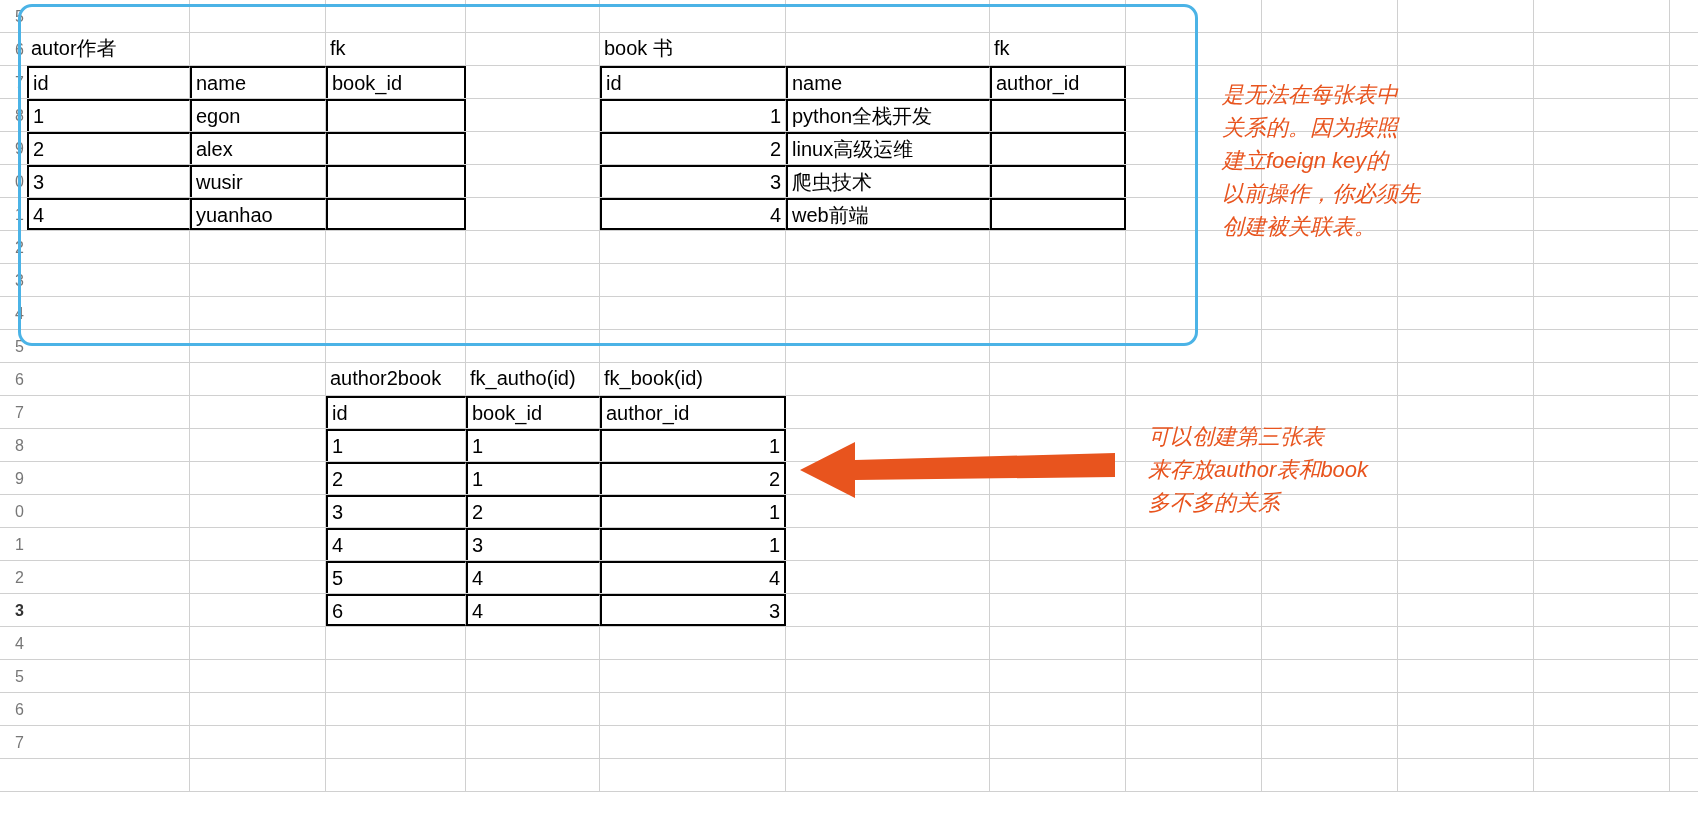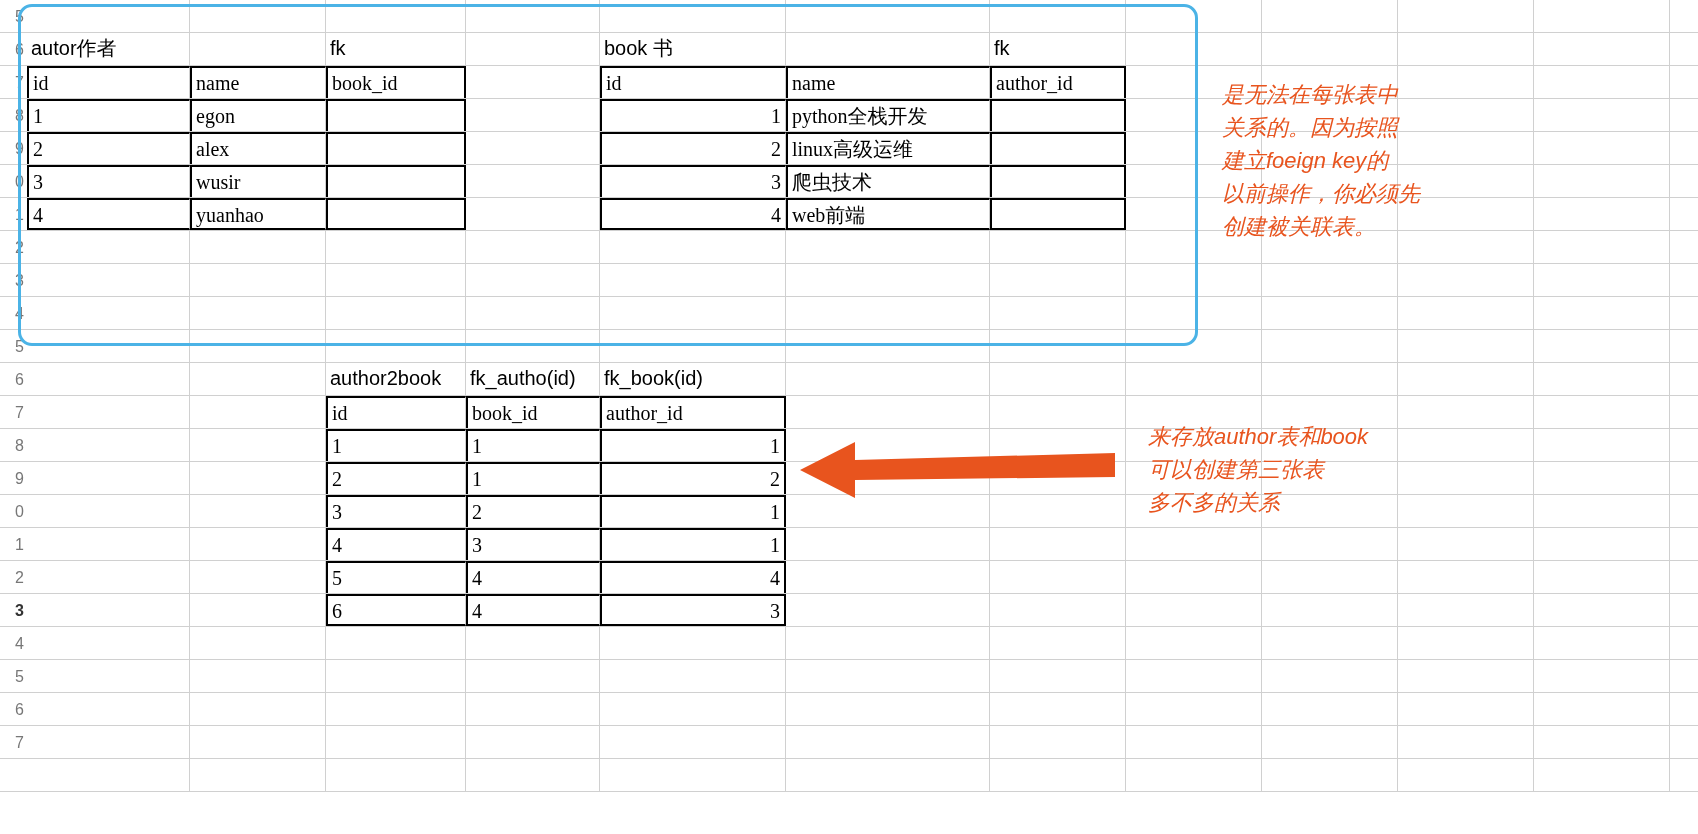--- a/index.html
+++ b/index.html
@@ -32,21 +32,21 @@
     line-height: 33px;
   }
   .cell {
     flex-shrink: 0;
     border-right: 1px solid #d0d0d0;
     line-height: 31px;
     padding: 0 4px;
     white-space: nowrap;
     overflow: hidden;
   }
-  .bt { border-top: 2px solid #000; font-family: Liberation Serif, serif; }
+  .bt { border-top: 2px solid #000; }
   .bb { border-bottom: 2px solid #000; }
   .bl { border-left: 2px solid #000; }
   .br { border-right: 2px solid #000; }
   .num { text-align: right; }
   .highlight-box {
     position: absolute;
     border: 3px solid #4bb3e6;
     border-radius: 14px;
     pointer-events: none;
   }
@@ -464,20 +464,20 @@
 
 <div class="anno" style="left:1222px; top:78px;">
   <div>是无法在每张表中</div>
   <div>关系的。因为按照</div>
   <div>建立foeign key的</div>
   <div>以前操作，你必须先</div>
   <div>创建被关联表。</div>
 </div>
 
 <div class="anno" style="left:1148px; top:420px;">
+  <div>可以创建第三张表</div>
   <div>来存放author表和book</div>
-  <div>可以创建第三张表</div>
   <div>多不多的关系</div>
 </div>
 
 <svg class="arrow-svg" style="left:800px; top:430px;" width="320" height="80" viewBox="0 0 320 80">
   <polygon points="0,40 55,12 55,30 315,23 315,47 55,50 55,68" fill="#e8541e"></polygon>
 </svg>
 
 </body></html>

